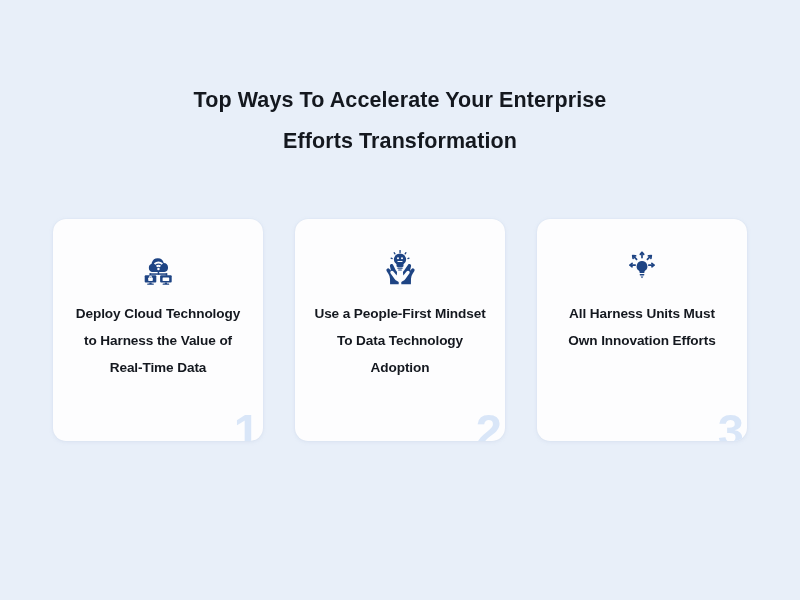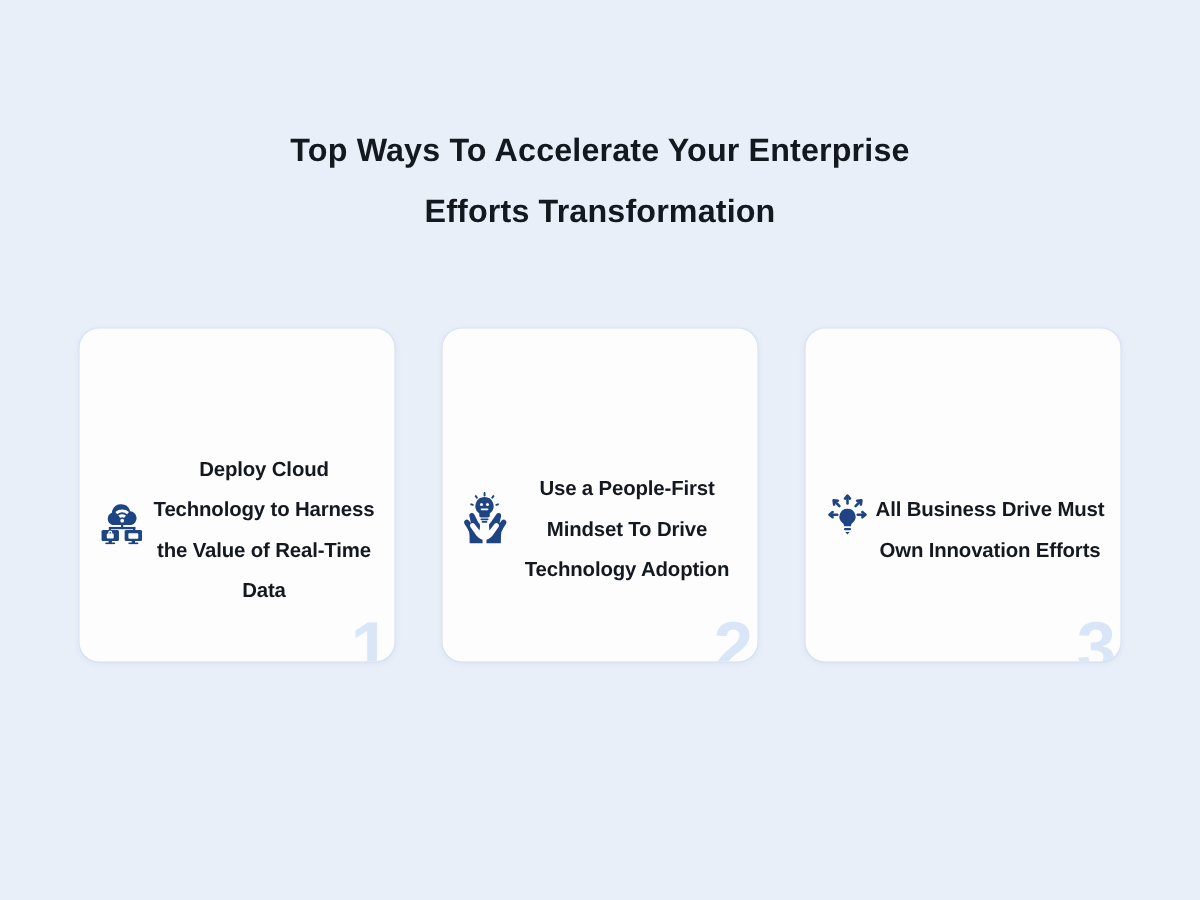--- a/index.html
+++ b/index.html
@@ -55,21 +55,21 @@
     width: 210px;
     height: 222px;
     background: #fdfdfe;
     border-radius: 13px;
     box-shadow: 0 1px 4px rgba(120, 150, 190, 0.13),
                 0 0 1px rgba(120, 150, 190, 0.16);
     overflow: hidden;
     box-sizing: border-box;
     padding: 30px 10px 0 10px;
     display: flex;
-    flex-direction: row;
+    flex-direction: column;
     align-items: center;
   }
 
   .card-icon {
     width: 36px;
     height: 36px;
     display: block;
     flex: none;
   }
   .card-icon svg {
@@ -161,21 +161,21 @@
 
           <circle cx="16.0" cy="9.3" r="1.0" fill="#fdfdfe"></circle>
           <circle cx="20.0" cy="9.3" r="1.0" fill="#fdfdfe"></circle>
           <rect x="15.4" y="12.0" width="5.2" height="1.1" rx="0.55" fill="#fdfdfe"></rect>
 
           <path d="M13.9 21.4c0.9 0.6 1.2 1.6 1.1 2.6l-0.3 2.6-3.5-4.4a1.7 1.7 0 0 0-2.7 2.0l4.1 5.8a6.5 6.5 0 0 0 2.5 2.1l1.6 0.8v2.3H8.1l-0.1-5.5a9.0 9.0 0 0 0-1.5-4.6l-1.9-3.0a1.8 1.8 0 0 1 2.8-2.2l1.6 1.9-1.1-4.8a1.75 1.75 0 0 1 3.4-0.8z"></path>
 
           <path d="M22.1 21.4c-0.9 0.6-1.2 1.6-1.1 2.6l0.3 2.6 3.5-4.4a1.7 1.7 0 0 1 2.7 2.0l-4.1 5.8a6.5 6.5 0 0 1-2.5 2.1l-1.6 0.8v2.3h9.6l0.1-5.5a9.0 9.0 0 0 1 1.5-4.6l1.9-3.0a1.8 1.8 0 0 0-2.8-2.2l-1.6 1.9 1.1-4.8a1.75 1.75 0 0 0-3.4-0.8z"></path>
         </svg>
       </span>
-      <div class="card-text">Use a People-First Mindset To Drive Technology Adoption</div>
+      <div class="card-text">Use a People-First Mindset To Data Technology Adoption</div>
       <span class="card-number">2</span>
     </div>
 
     <div class="card">
       <span class="card-icon">
         <svg viewBox="0 0 36 36" xmlns="http://www.w3.org/2000/svg" fill="none" stroke="#1e4484" stroke-width="1.7" stroke-linecap="round" stroke-linejoin="round">
 
           <path d="M18 12.1a5.3 5.3 0 0 1 3.3 9.5c-0.6 0.5-0.95 1.1-0.95 1.8v0.5h-4.7v-0.5c0-0.7-0.35-1.3-0.95-1.8A5.3 5.3 0 0 1 18 12.1z" fill="#1e4484" stroke="none"></path>
           <rect x="15.6" y="25.0" width="4.8" height="1.5" rx="0.75" fill="#1e4484" stroke="none"></rect>
           <path d="M16.6 27.6h2.8l-1.4 1.7z" fill="#1e4484" stroke="none"></path>
@@ -187,18 +187,18 @@
               <path d="M9.1 9.4 8.7 6.5l2.9 0.3"></path>
             <path d="M23.4 10.4 26.8 6.9"></path>
               <path d="M26.9 9.4l0.4-2.9-2.9 0.3"></path>
             <path d="M11.2 16.1H6.3"></path>
               <path d="M8.1 14.4 6.0 16.1l2.1 1.7"></path>
             <path d="M24.8 16.1h4.9"></path>
               <path d="M27.9 14.4 30.0 16.1l-2.1 1.7"></path>
           </g>
         </svg>
       </span>
-      <div class="card-text">All Business Drive Must Own Innovation Efforts</div>
+      <div class="card-text">All Harness Units Must Own Innovation Efforts</div>
       <span class="card-number">3</span>
     </div>
 
   </div>
 </div>
 
 </body></html>

